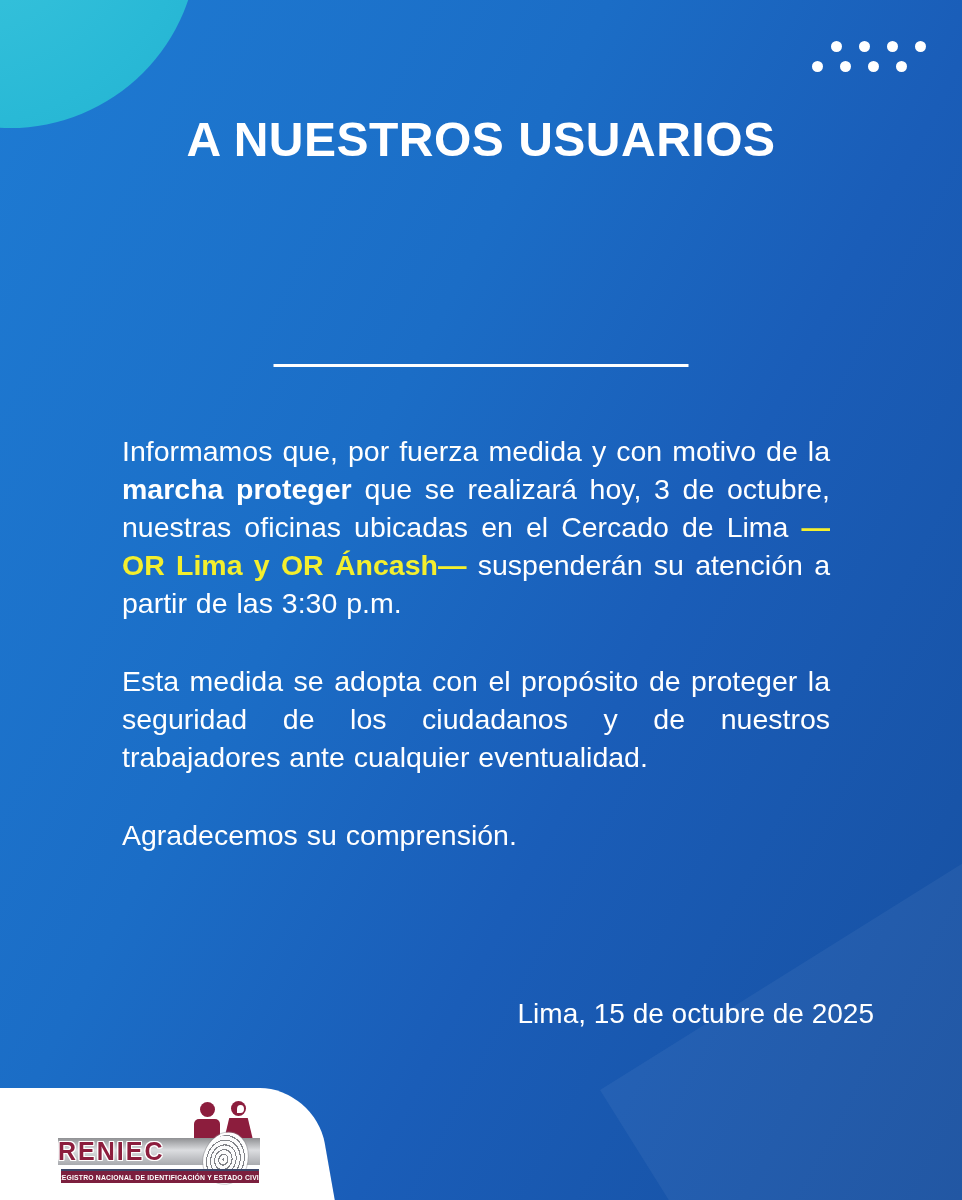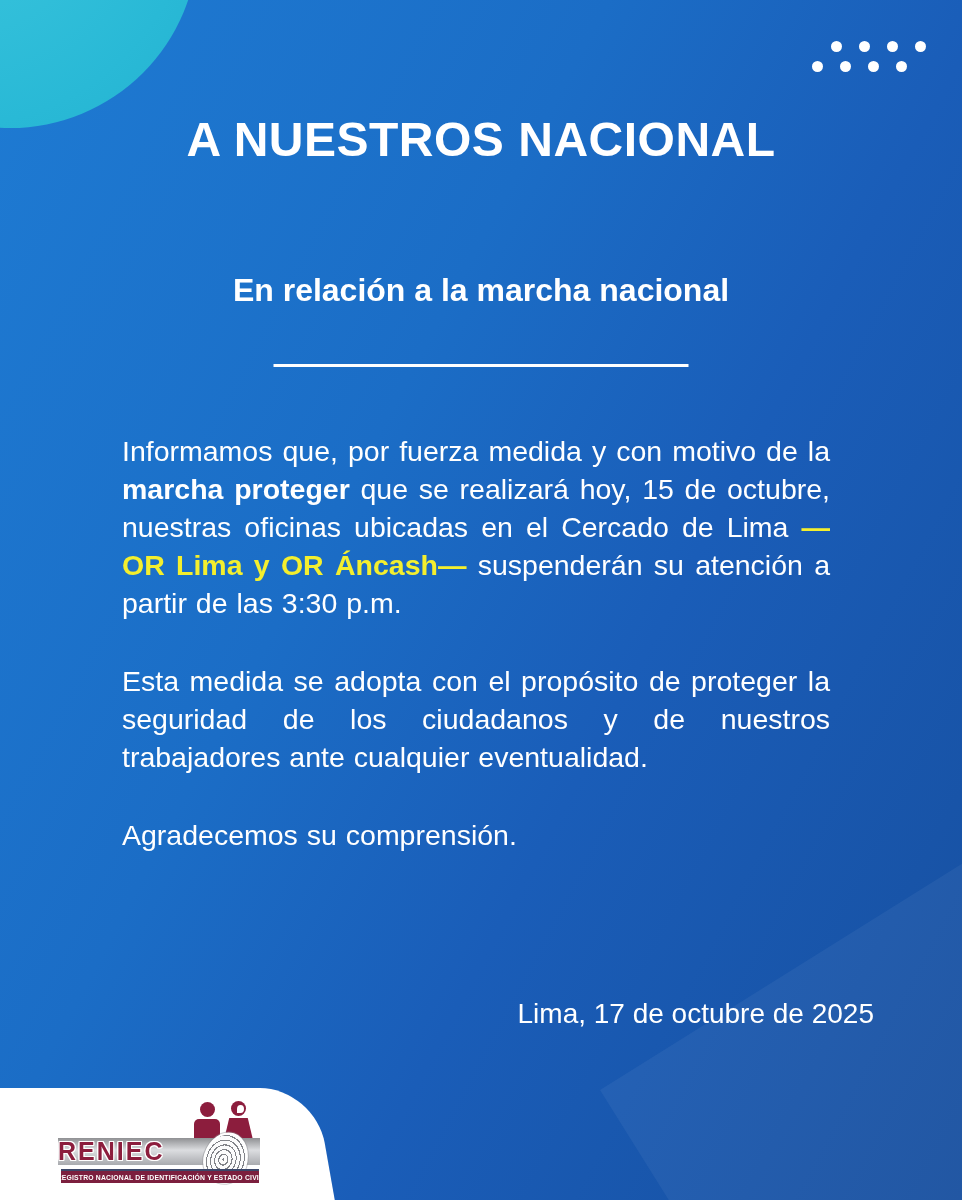--- a/index.html
+++ b/index.html
@@ -113,33 +113,32 @@
     </div>
     <div class="dot-row">
       <span class="dot"></span>
       <span class="dot"></span>
       <span class="dot"></span>
       <span class="dot"></span>
     </div>
   </div>
 
   <div class="title">
-    <div>A NUESTROS NACIONAL</div>
+    <div>A NUESTROS USUARIOS</div>
   </div>
 
-  <div class="subtitle">En relación a la marcha nacional</div>
   <div class="rule"></div>
 
   <div class="body-text">
-    <p><span>Informamos que, por fuerza medida y con motivo de la </span><b>marcha proteger</b><span> que se realizará hoy, 15 de octubre, nuestras oficinas ubicadas en el Cercado de Lima </span><b class="hl">—OR Lima y OR Áncash—</b><span> suspenderán su atención a partir de las 3:30 p.m.</span></p>
+    <p><span>Informamos que, por fuerza medida y con motivo de la </span><b>marcha proteger</b><span> que se realizará hoy, 3 de octubre, nuestras oficinas ubicadas en el Cercado de Lima </span><b class="hl">—OR Lima y OR Áncash—</b><span> suspenderán su atención a partir de las 3:30 p.m.</span></p>
     <p>Esta medida se adopta con el propósito de proteger la seguridad de los ciudadanos y de nuestros trabajadores ante cualquier eventualidad.</p>
     <p>Agradecemos su comprensión.</p>
   </div>
 
-  <div class="dateline">Lima, 17 de octubre de 2025</div>
+  <div class="dateline">Lima, 15 de octubre de 2025</div>
 
   <div class="card"></div>
 
   <div class="logo">
     <div class="fig fig-m">
       <div class="head"></div>
       <div class="torso"></div>
     </div>
     <div class="fig fig-f">
       <div class="head"></div>

